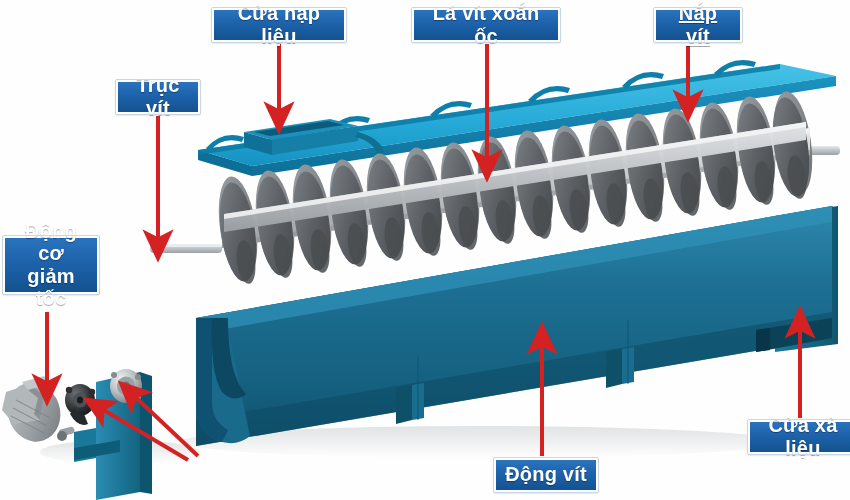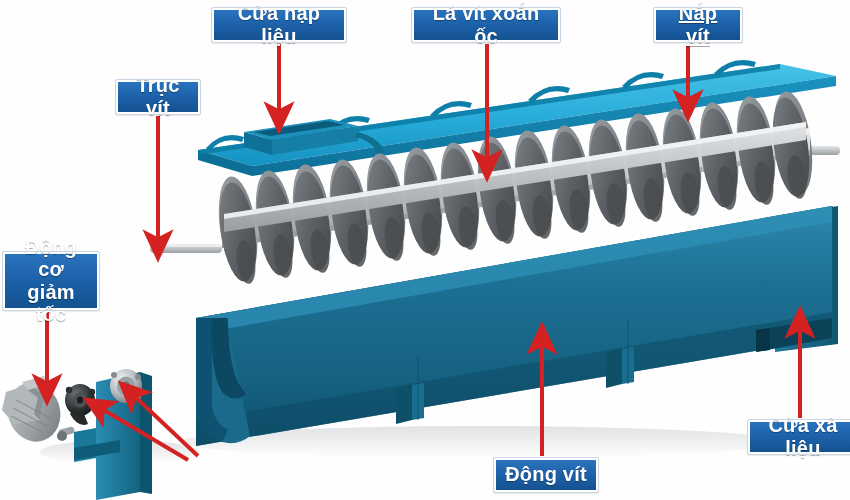--- a/index.html
+++ b/index.html
@@ -340,21 +340,21 @@
   </div>
 
   <div class="label-box" style="left:654px;top:8px;width:88px;height:34px;display:flex;align-items:center;justify-content:center;text-decoration:underline;">
     <span>Nắp vít</span>
   </div>
 
   <div class="label-box" style="left:116px;top:80px;width:84px;height:34px;display:flex;align-items:center;justify-content:center;">
     <span>Trục vít</span>
   </div>
 
-  <div class="label-box" style="left:3px;top:252px;width:96px;height:58px;display:flex;align-items:center;justify-content:center;">
+  <div class="label-box" style="left:3px;top:236px;width:96px;height:58px;display:flex;align-items:center;justify-content:center;">
     <span>Động cơ
 giảm tốc</span>
   </div>
 
 
   <div class="label-box" style="left:494px;top:458px;width:104px;height:34px;display:flex;align-items:center;justify-content:center;">
     <span>Động vít</span>
   </div>
 
   <div class="label-box" style="left:748px;top:420px;width:110px;height:34px;display:flex;align-items:center;justify-content:center;">

